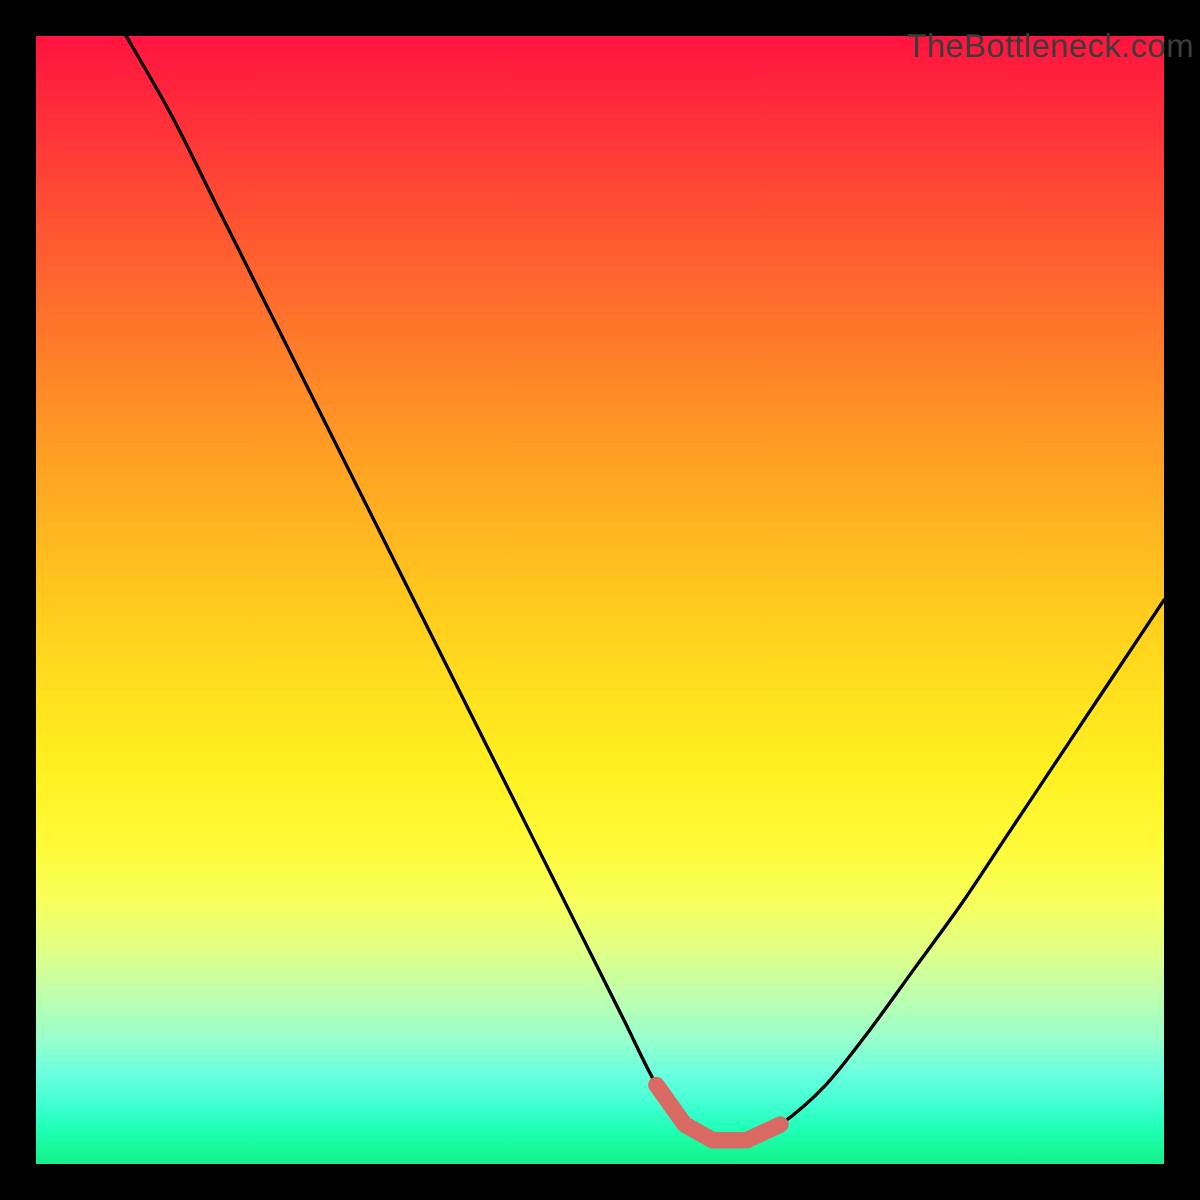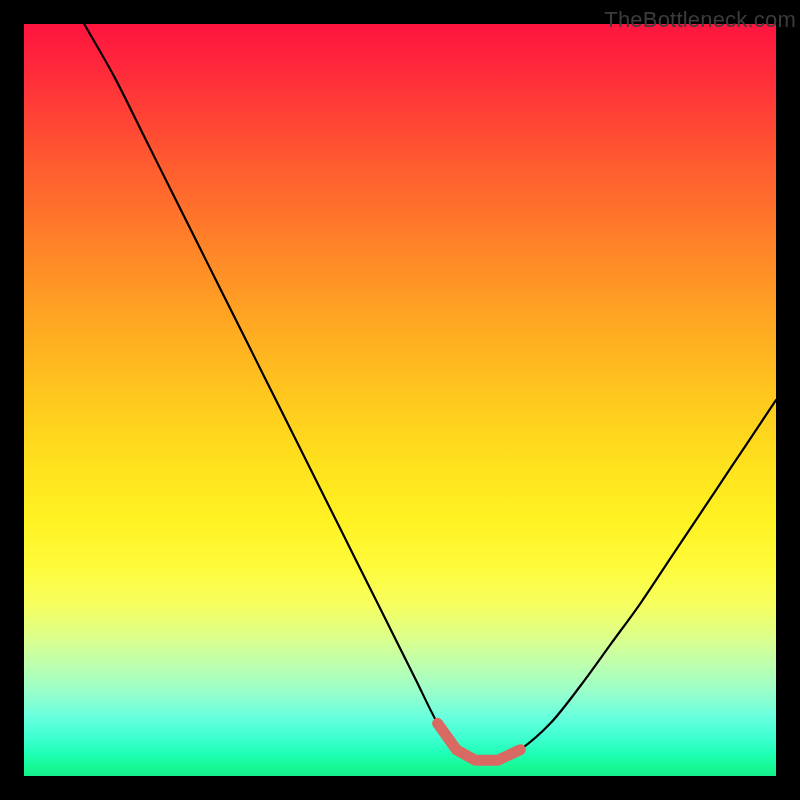--- a/index.html
+++ b/index.html
@@ -46,21 +46,21 @@
       #97ffcd 89%,
       #6affde 92%,
       #3dffd0 95%,
       #1effb5 97%,
       #17f793 99%,
       #15ef8d 100%
     );
   }
   .watermark {
     position: absolute;
-    top: 7px;
+    top: 18px;
     right: 4px;
     font-family: Arial, Helvetica, sans-serif;
     font-size: 22px;
     font-weight: 500;
     color: #3c3c3c;
     letter-spacing: 0.2px;
     z-index: 5;
     text-align: right;
   }
   svg.curve {

